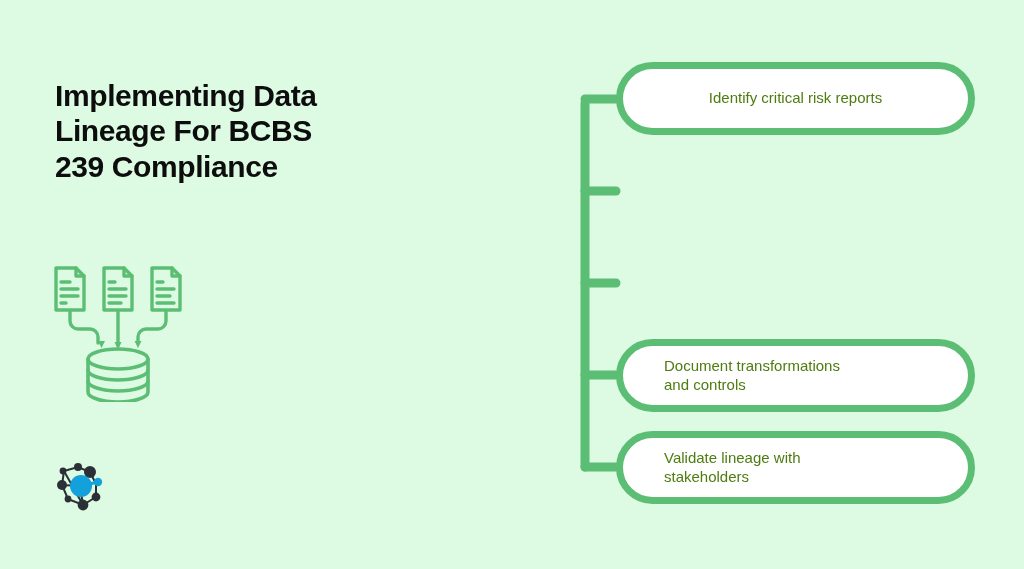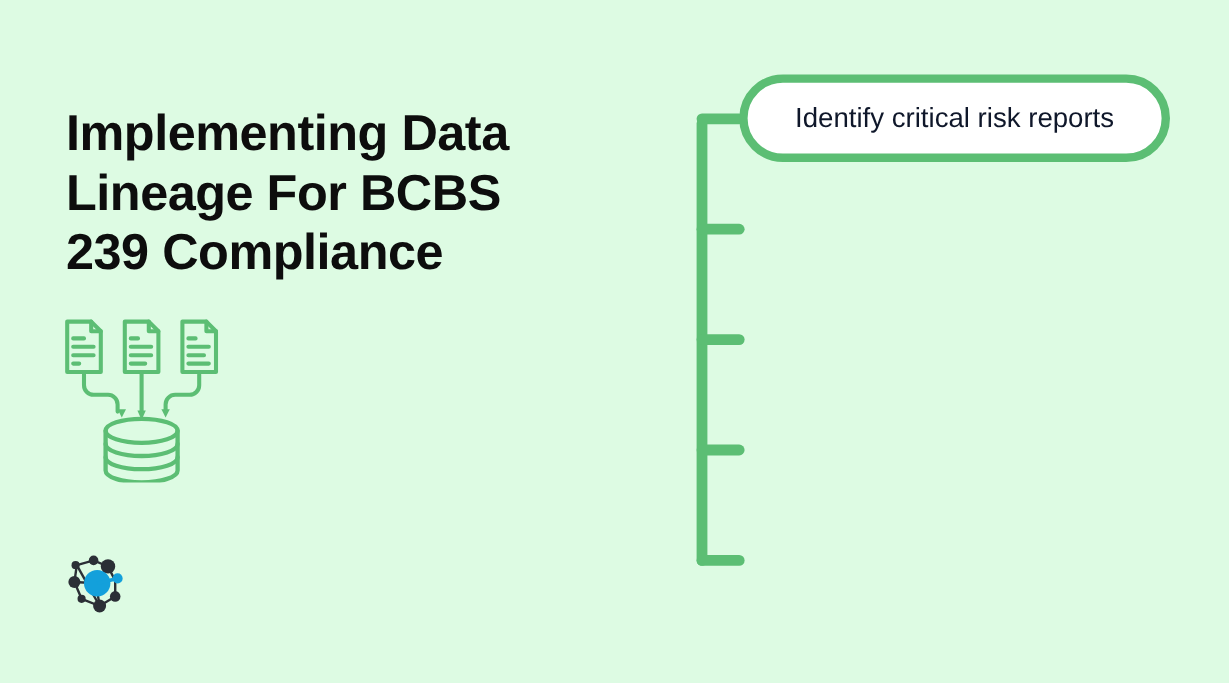--- a/index.html
+++ b/index.html
@@ -26,21 +26,21 @@
     left: 0;
     top: 0;
     width: 560px;
     height: 569px;
   }
   #page-title {
     position: absolute;
     left: 55px;
     top: 58px;
     width: 470px;
-    font-size: 42px;
+    font-size: 30px;
     font-weight: bold;
     line-height: 1.18;
     letter-spacing: -0.4px;
     color: #0d0d0d;
     white-space: pre-line;
   }
 
   #data-flow-icon {
     position: absolute;
     left: 48px;
@@ -93,23 +93,23 @@
     display: flex;
     align-items: center;
   }
   .step-card.single-line {
     justify-content: center;
   }
   .step-card.multi-line {
     justify-content: flex-start;
   }
   .step-label {
-    font-size: 23px;
+    font-size: 15px;
     line-height: 1.24;
-    color: #0f172a;
+    color: #4d7c0f;
     white-space: pre-line;
   }
   .step-card.single-line .step-label {
     text-align: center;
   }
   .step-card.multi-line .step-label {
     text-align: left;
     padding-left: 41px;
   }
 
@@ -207,15 +207,23 @@
         <path d="M25 283 H56"></path>
         <path d="M25 375 H56"></path>
         <path d="M25 467 H56"></path>
       </g>
     </svg>
 
     <ul id="step-list">
       <li class="step-card single-line card-1">
         <span class="step-label">Identify critical risk reports</span>
       </li>
+      <li class="step-card multi-line card-4">
+        <span class="step-label">Document transformations
+and controls</span>
+      </li>
+      <li class="step-card multi-line card-5">
+        <span class="step-label">Validate lineage with
+stakeholders</span>
+      </li>
     </ul>
   </div>
 </div>
 
 </body></html>

